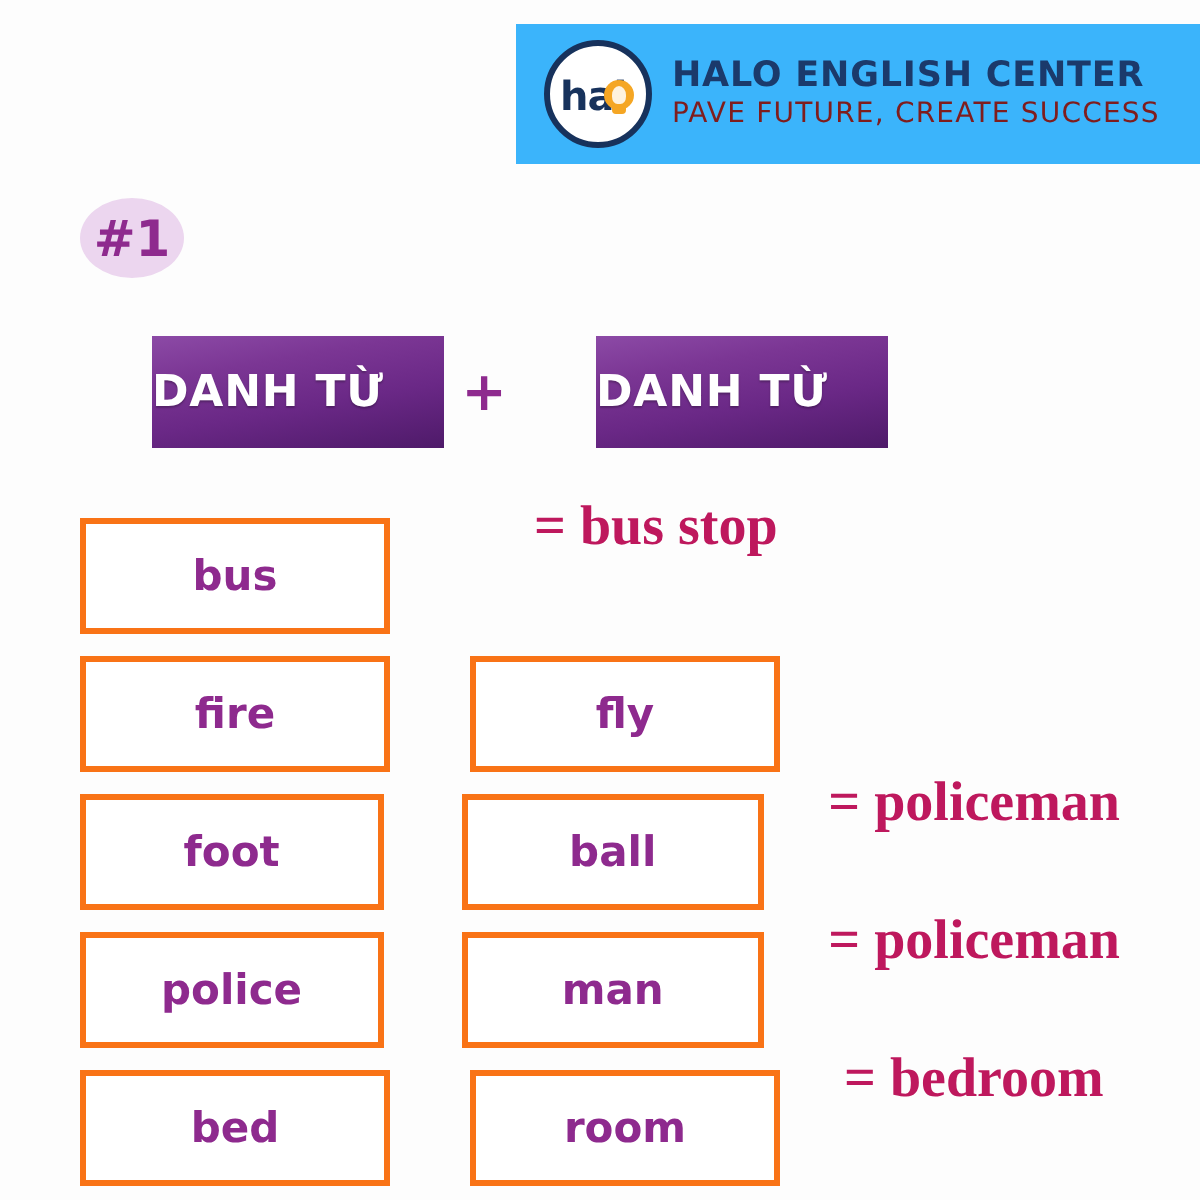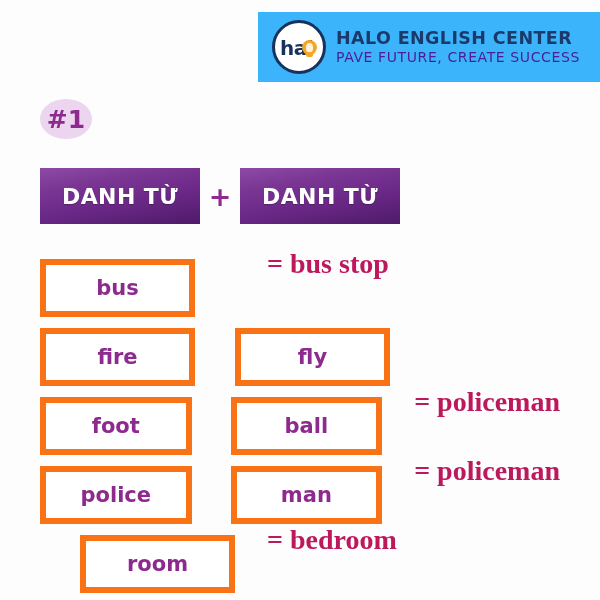--- a/index.html
+++ b/index.html
@@ -99,21 +99,21 @@
     font-weight: 700;
     color: #1b3a6b;
     letter-spacing: 0.4px;
     white-space: nowrap;
   }
 
   .brand-tagline {
     font-family: "DejaVu Sans", sans-serif;
     font-size: 14px;
     font-weight: 400;
-    color: #4c1d95;
+    color: #7f1d1d;
     letter-spacing: 0.6px;
     white-space: nowrap;
     margin-top: 2px;
   }
 
   
   .headline {
     position: absolute;
     left: 40px;
     top: 98px;
@@ -155,26 +155,27 @@
   }
 
   .header-row {
     display: flex;
     align-items: center;
     height: 56px;
     margin-bottom: 11px;
   }
 
   .head-cell {
-    width: 160px;
+    width: 146px;
     height: 56px;
     background: linear-gradient(170deg, #8c4aa6 0%, #7b3694 28%, #6a2886 60%, #4e1a69 100%);
     display: flex;
     align-items: center;
-    justify-content: center;
+    justify-content: flex-start;
+    margin-left: 36px;
   }
 
   .head-cell-label {
     font-family: "DejaVu Sans", sans-serif;
     font-size: 22px;
     font-weight: 700;
     color: #ffffff;
     letter-spacing: 0.4px;
     text-shadow: 0 1px 1px rgba(0,0,0,0.25);
   }
@@ -192,21 +193,21 @@
   .data-row {
     display: flex;
     align-items: center;
     height: 58px;
     margin-bottom: 11px;
   }
 
   .word-cell {
     width: 155px;
     height: 58px;
-    border: 6px solid #f97316;
+    border: 3px solid #f97316;
     background: #ffffff;
     display: flex;
     align-items: center;
     justify-content: center;
     margin-top: 48px;
   }
 
   .word-cell-label {
     font-family: "DejaVu Sans", sans-serif;
     font-size: 21px;
@@ -306,20 +307,23 @@
       <div class="row-gap"></div>
       <div class="word-cell">
         <span class="word-cell-label">man</span>
       </div>
       <div class="result">
         <span class="eq">=</span><span>policeman</span>
       </div>
     </div>
 
     <div class="data-row">
+      <div class="word-cell">
+        <span class="word-cell-label">bed</span>
+      </div>
       <div class="row-gap"></div>
       <div class="word-cell">
         <span class="word-cell-label">room</span>
       </div>
       <div class="result">
         <span class="eq">=</span><span>bedroom</span>
       </div>
     </div>
 
   </div>

